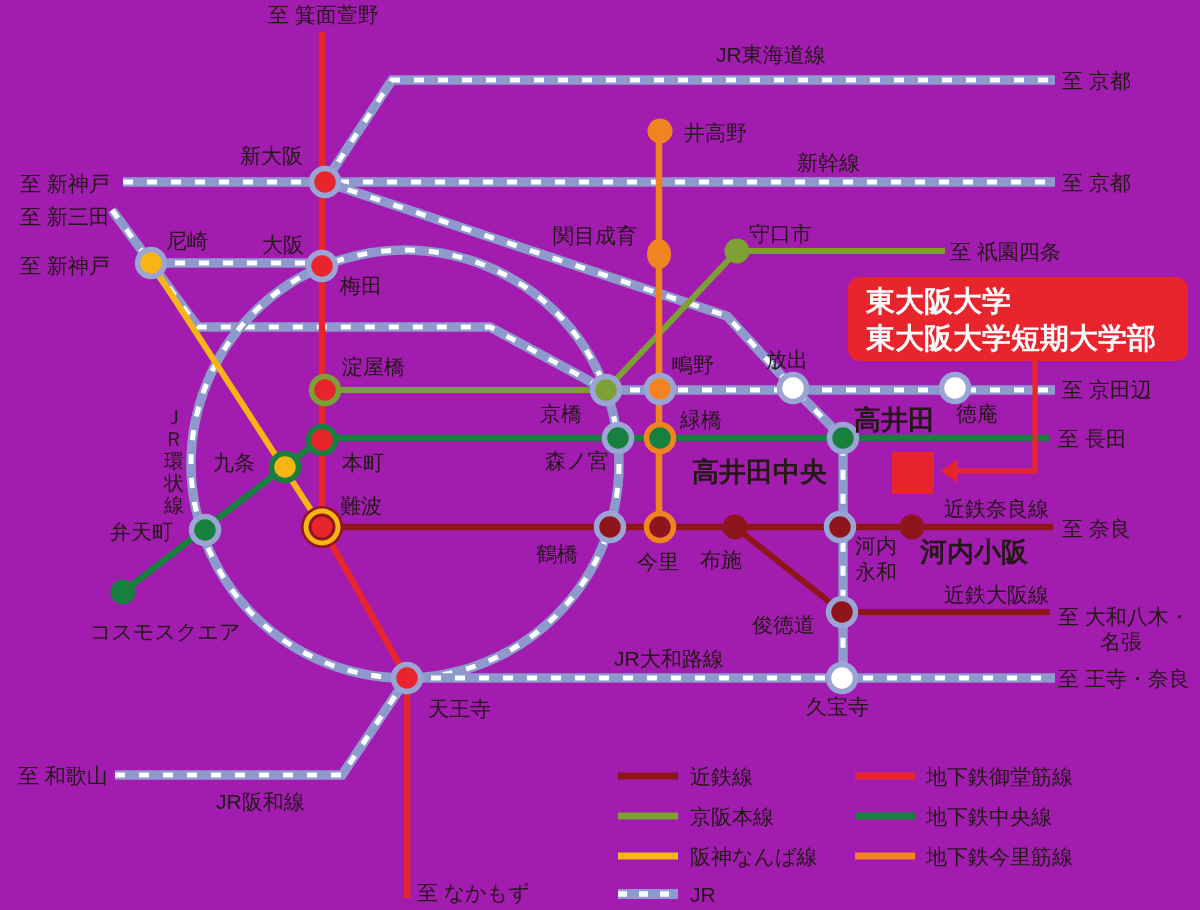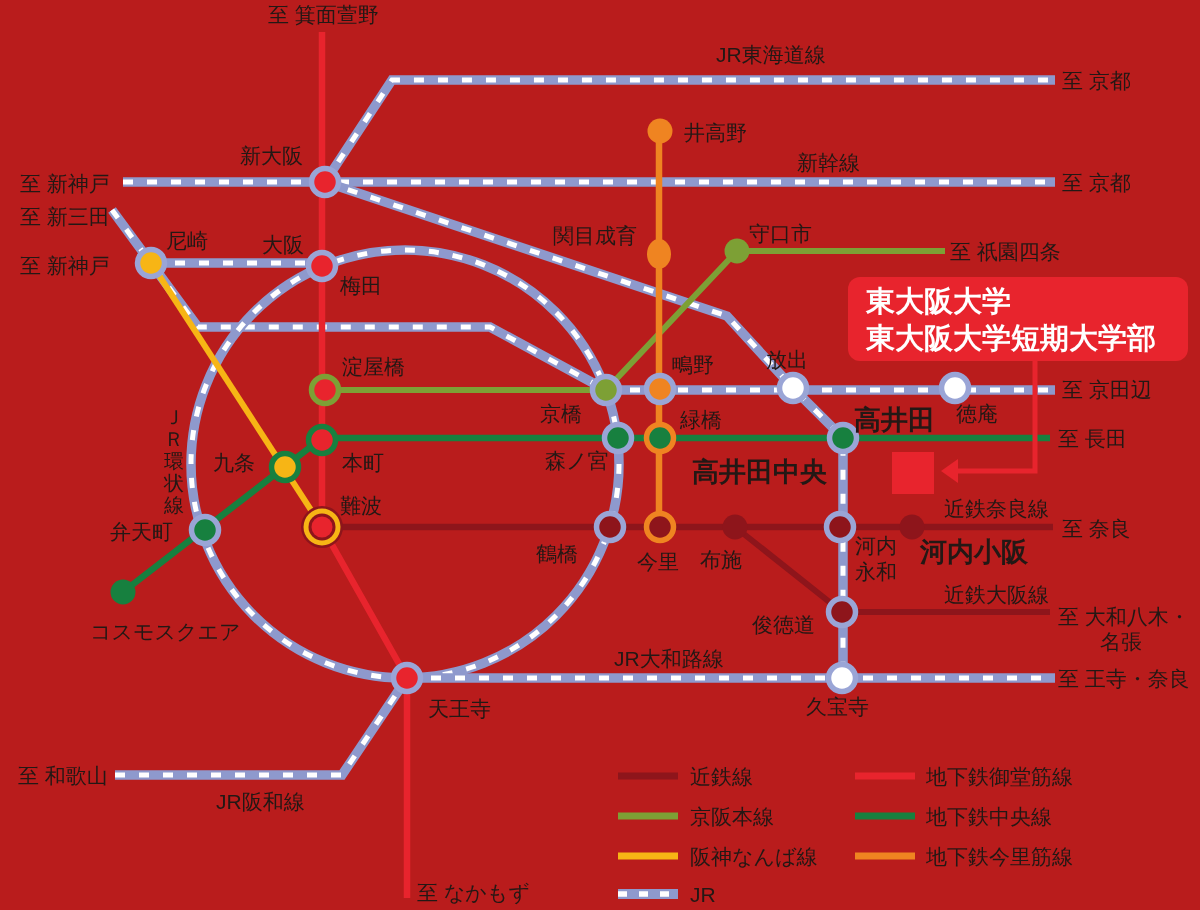--- a/index.html
+++ b/index.html
@@ -1,16 +1,16 @@
 <!DOCTYPE html>
 <html><head>
 <meta charset="utf-8">
 <style>
   html,body{margin:0;padding:0;background:#ffffff;}
-  .map-wrap{width:1200px;height:910px;position:relative;background:#b91c1c;overflow:hidden;}
+  .map-wrap{width:1200px;height:910px;position:relative;background:#a21caf;overflow:hidden;}
   svg text{font-family:"Liberation Sans","DejaVu Sans",sans-serif;fill:#231815;}
 </style>
 </head>
 <body>
 
 <div class="map-wrap">
   <svg id="map-svg" width="1200" height="910" viewBox="0 0 1200 910">
       <path d="M 325 182 L 392 80 L 1055 80" fill="none" stroke="#8e99cd" stroke-width="9.5"></path>
       <path d="M 325 182 L 392 80 L 1055 80" fill="none" stroke="#ffffff" stroke-width="5" stroke-dasharray="10 14"></path>
       <path d="M 123 182 L 1055 182" fill="none" stroke="#8e99cd" stroke-width="9.5"></path>

